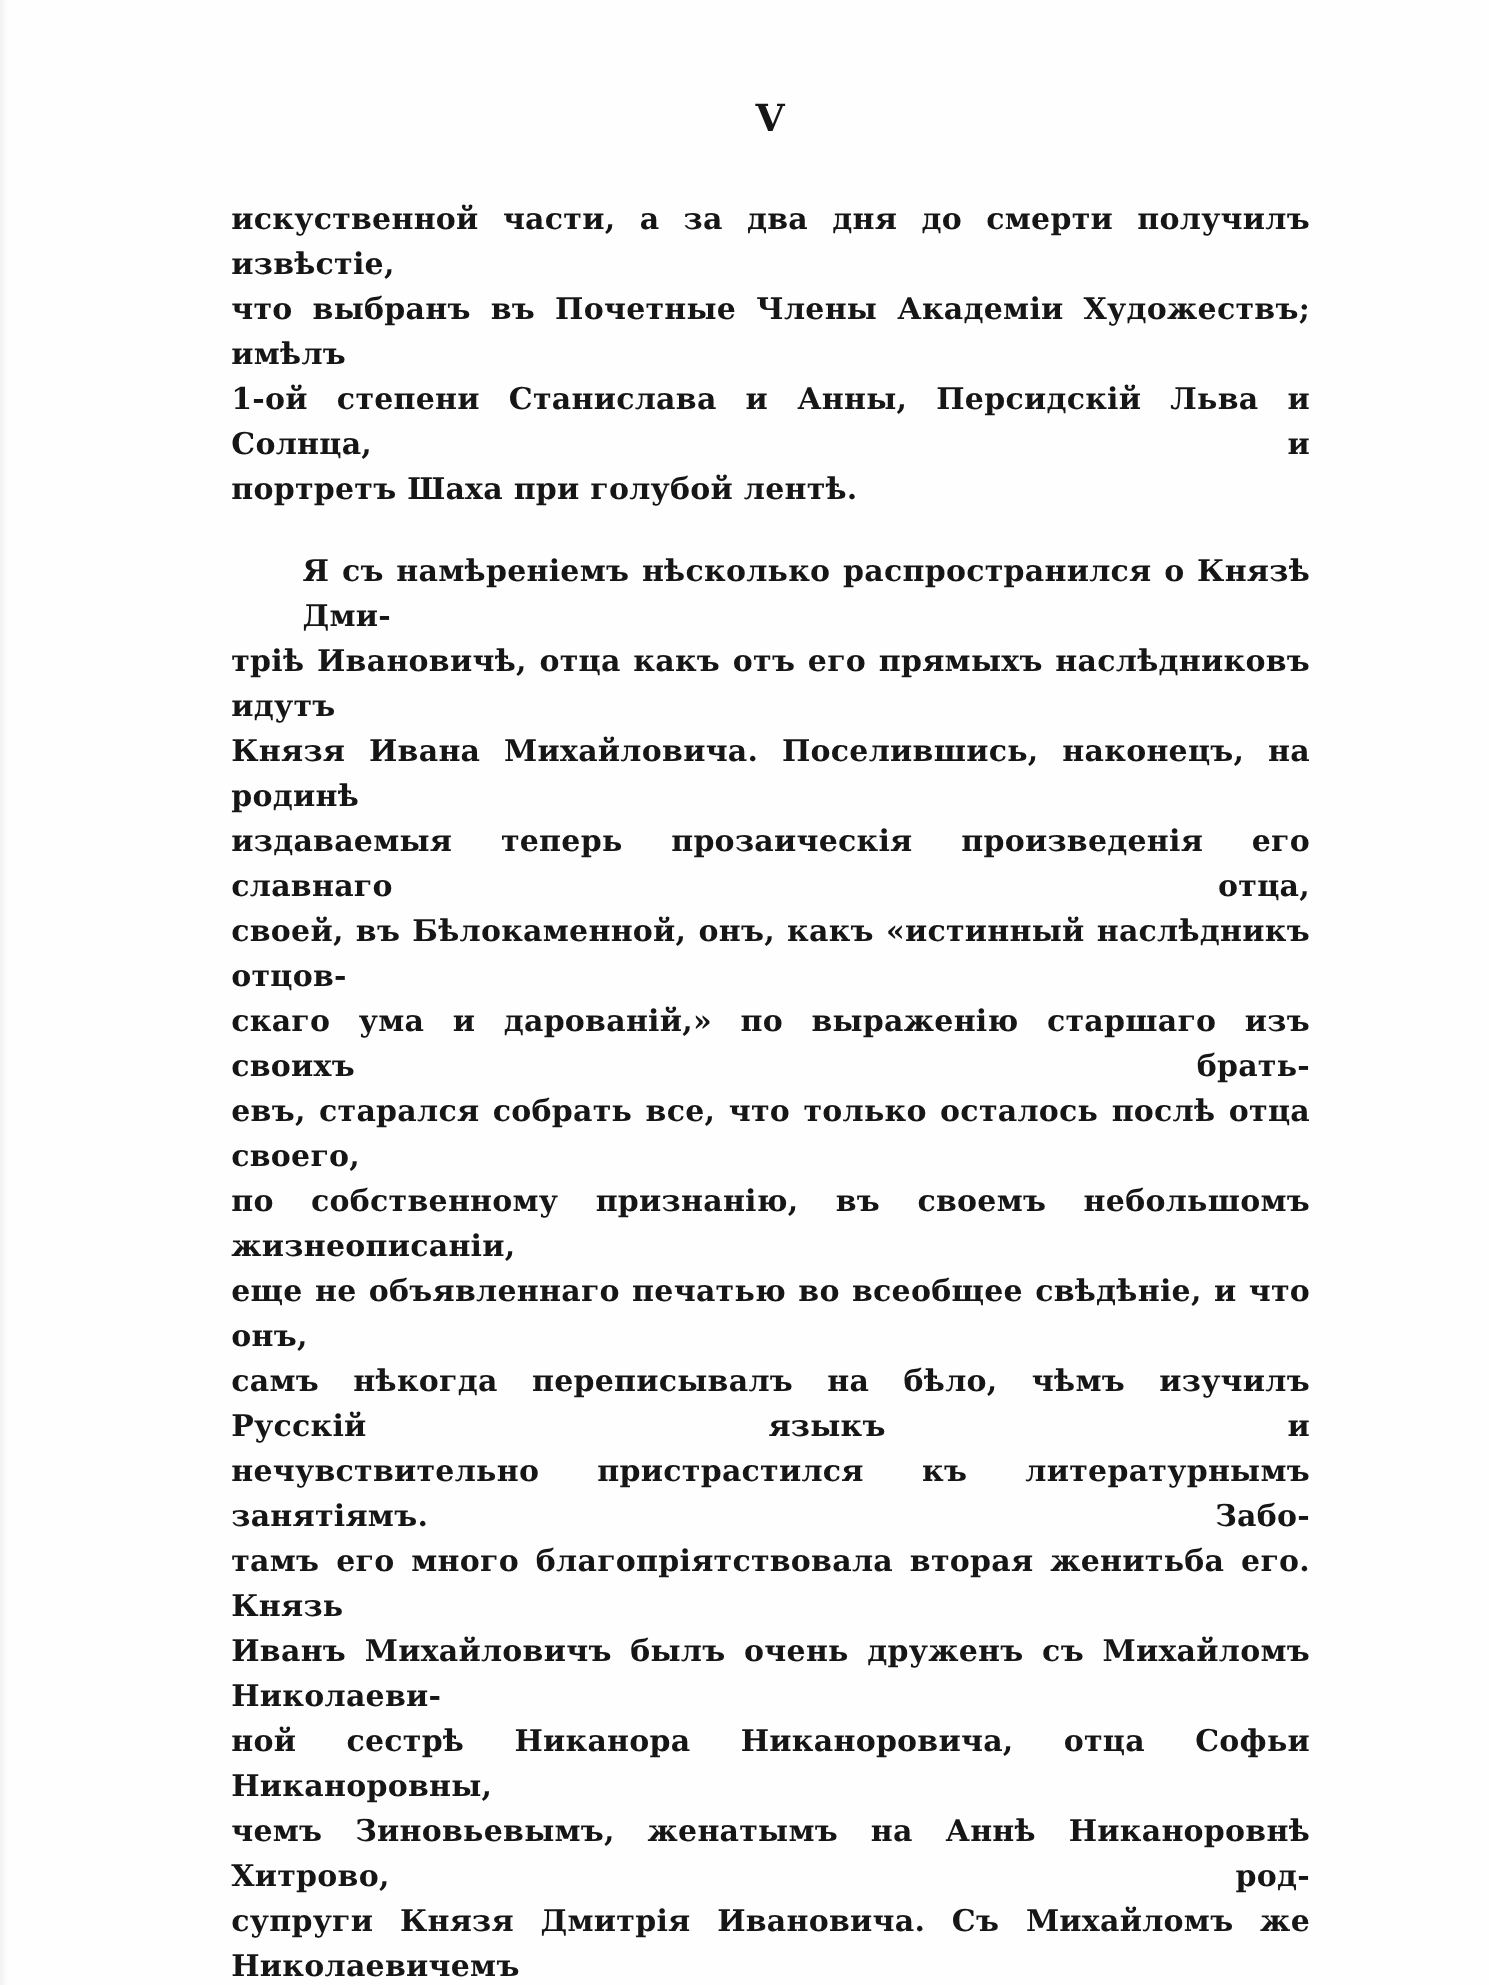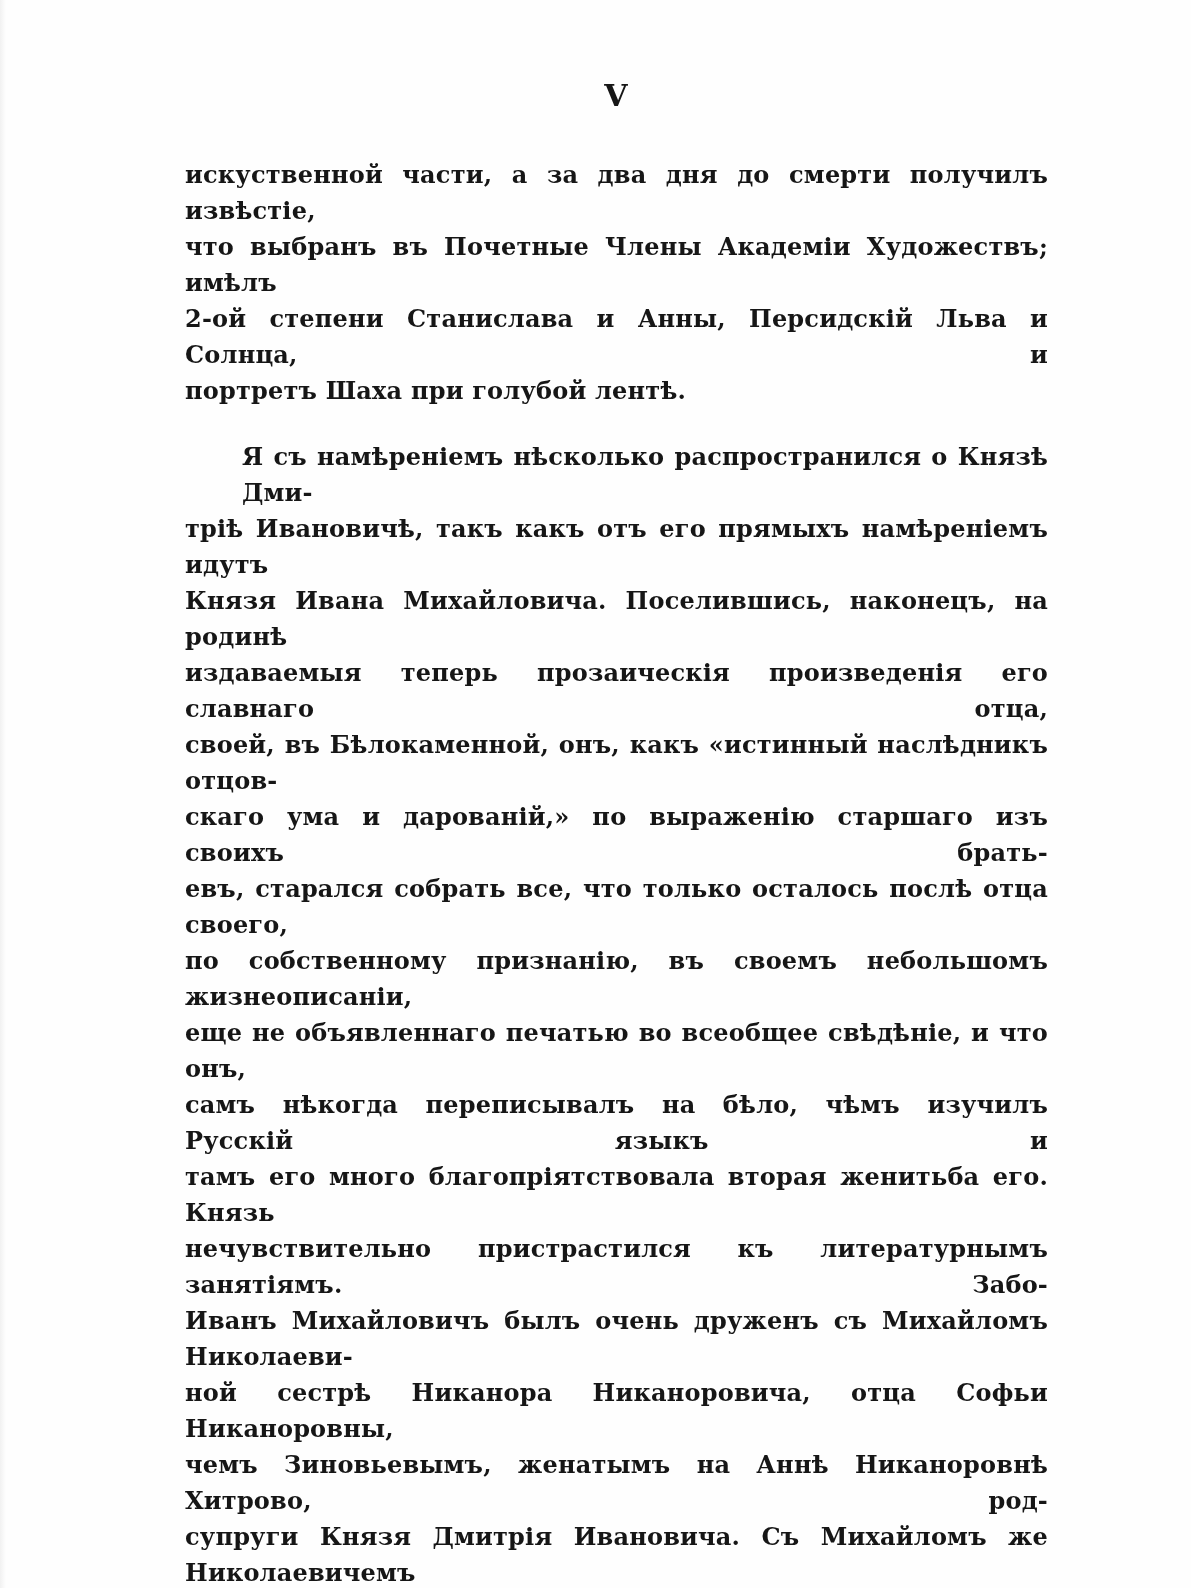--- a/index.html
+++ b/index.html
@@ -61,36 +61,36 @@
 <body>
 
 <div class="page" style="background: rgb(254, 254, 254); color: rgb(22, 22, 22);">
   <div class="scan-edge"></div>
   <div class="content">
     <div class="page-number">V</div>
     <div class="body-text">
         <div class="paragraph">
           <div class="line">искуственной части, а за два дня до смерти получилъ извѣстіе,</div>
           <div class="line">что выбранъ въ Почетные Члены Академіи Художествъ; имѣлъ</div>
-          <div class="line">2-ой степени Станислава и Анны, Персидскій Льва и Солнца, и</div>
+          <div class="line">1-ой степени Станислава и Анны, Персидскій Льва и Солнца, и</div>
           <div class="line last">портретъ Шаха при голубой лентѣ.</div>
         </div>
         <div class="paragraph">
           <div class="line indent">Я съ намѣреніемъ нѣсколько распространился о Князѣ Дми-</div>
-          <div class="line">тріѣ Ивановичѣ, такъ какъ отъ его прямыхъ намѣреніемъ идутъ</div>
+          <div class="line">тріѣ Ивановичѣ, отца какъ отъ его прямыхъ наслѣдниковъ идутъ</div>
           <div class="line">Князя Ивана Михайловича. Поселившись, наконецъ, на родинѣ</div>
           <div class="line">издаваемыя теперь прозаическія произведенія его славнаго отца,</div>
           <div class="line">своей, въ Бѣлокаменной, онъ, какъ «истинный наслѣдникъ отцов-</div>
           <div class="line">скаго ума и дарованій,» по выраженію старшаго изъ своихъ брать-</div>
           <div class="line">евъ, старался собрать все, что только осталось послѣ отца своего,</div>
           <div class="line">по собственному признанію, въ своемъ небольшомъ жизнеописаніи,</div>
           <div class="line">еще не объявленнаго печатью во всеобщее свѣдѣніе, и что онъ,</div>
           <div class="line">самъ нѣкогда переписывалъ на бѣло, чѣмъ изучилъ Русскій языкъ и</div>
+          <div class="line">нечувствительно пристрастился къ литературнымъ занятіямъ. Забо-</div>
           <div class="line">тамъ его много благопріятствовала вторая женитьба его. Князь</div>
-          <div class="line">нечувствительно пристрастился къ литературнымъ занятіямъ. Забо-</div>
           <div class="line">Иванъ Михайловичъ былъ очень друженъ съ Михайломъ Николаеви-</div>
           <div class="line">ной сестрѣ Никанора Никаноровича, отца Софьи Никаноровны,</div>
           <div class="line">чемъ Зиновьевымъ, женатымъ на Аннѣ Никаноровнѣ Хитрово, род-</div>
           <div class="line">супруги Князя Дмитрія Ивановича. Съ Михайломъ же Николаевичемъ</div>
         </div>
       </div>
   </div>
 </div>
 
 </body></html>

